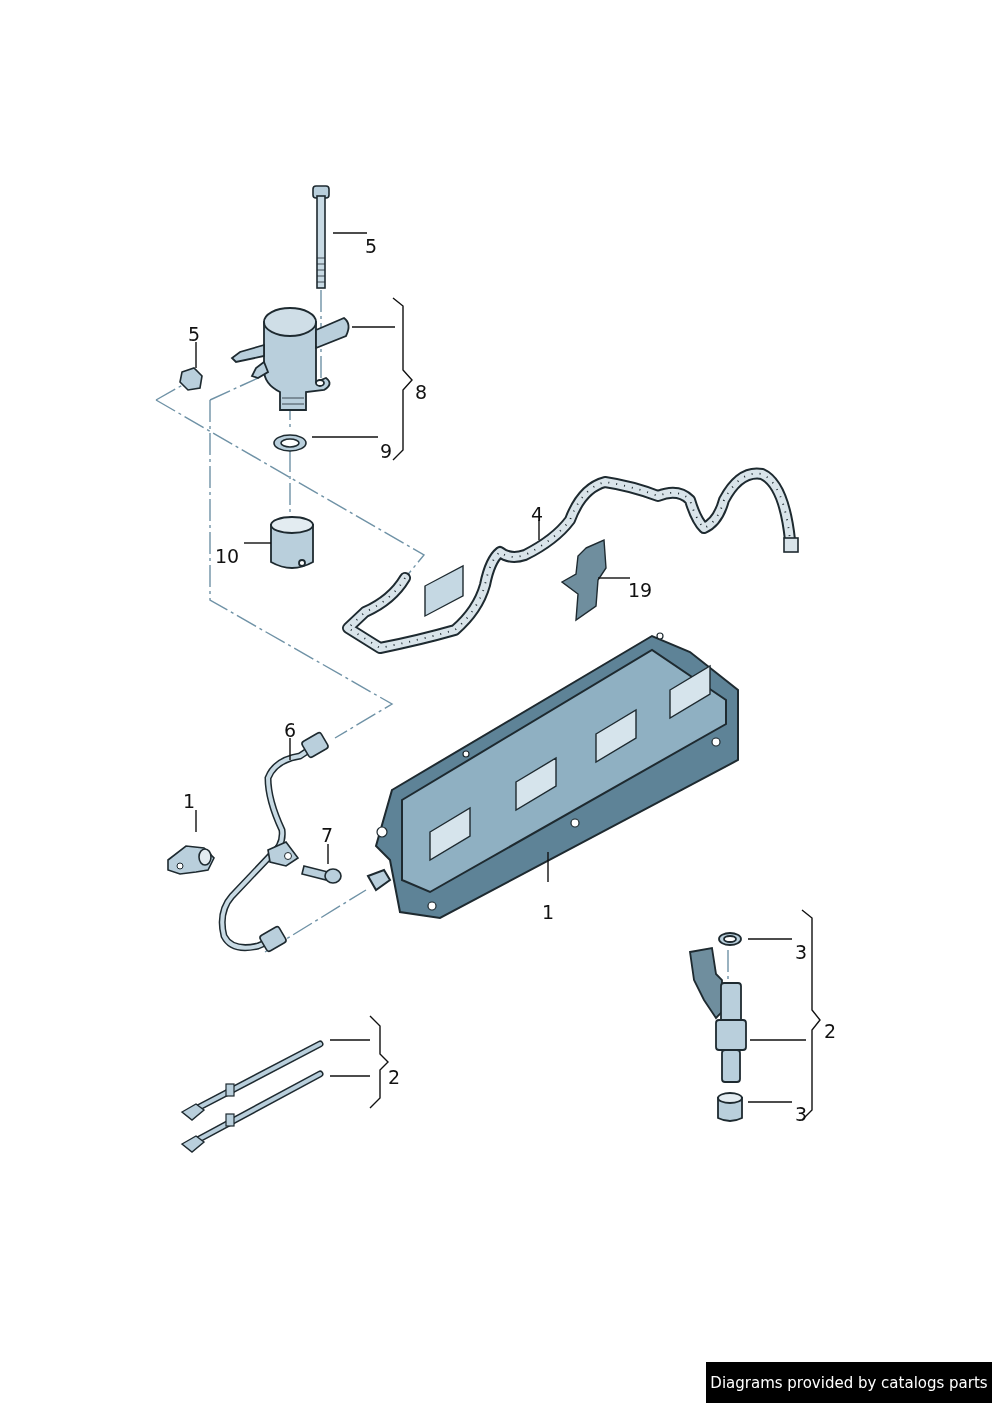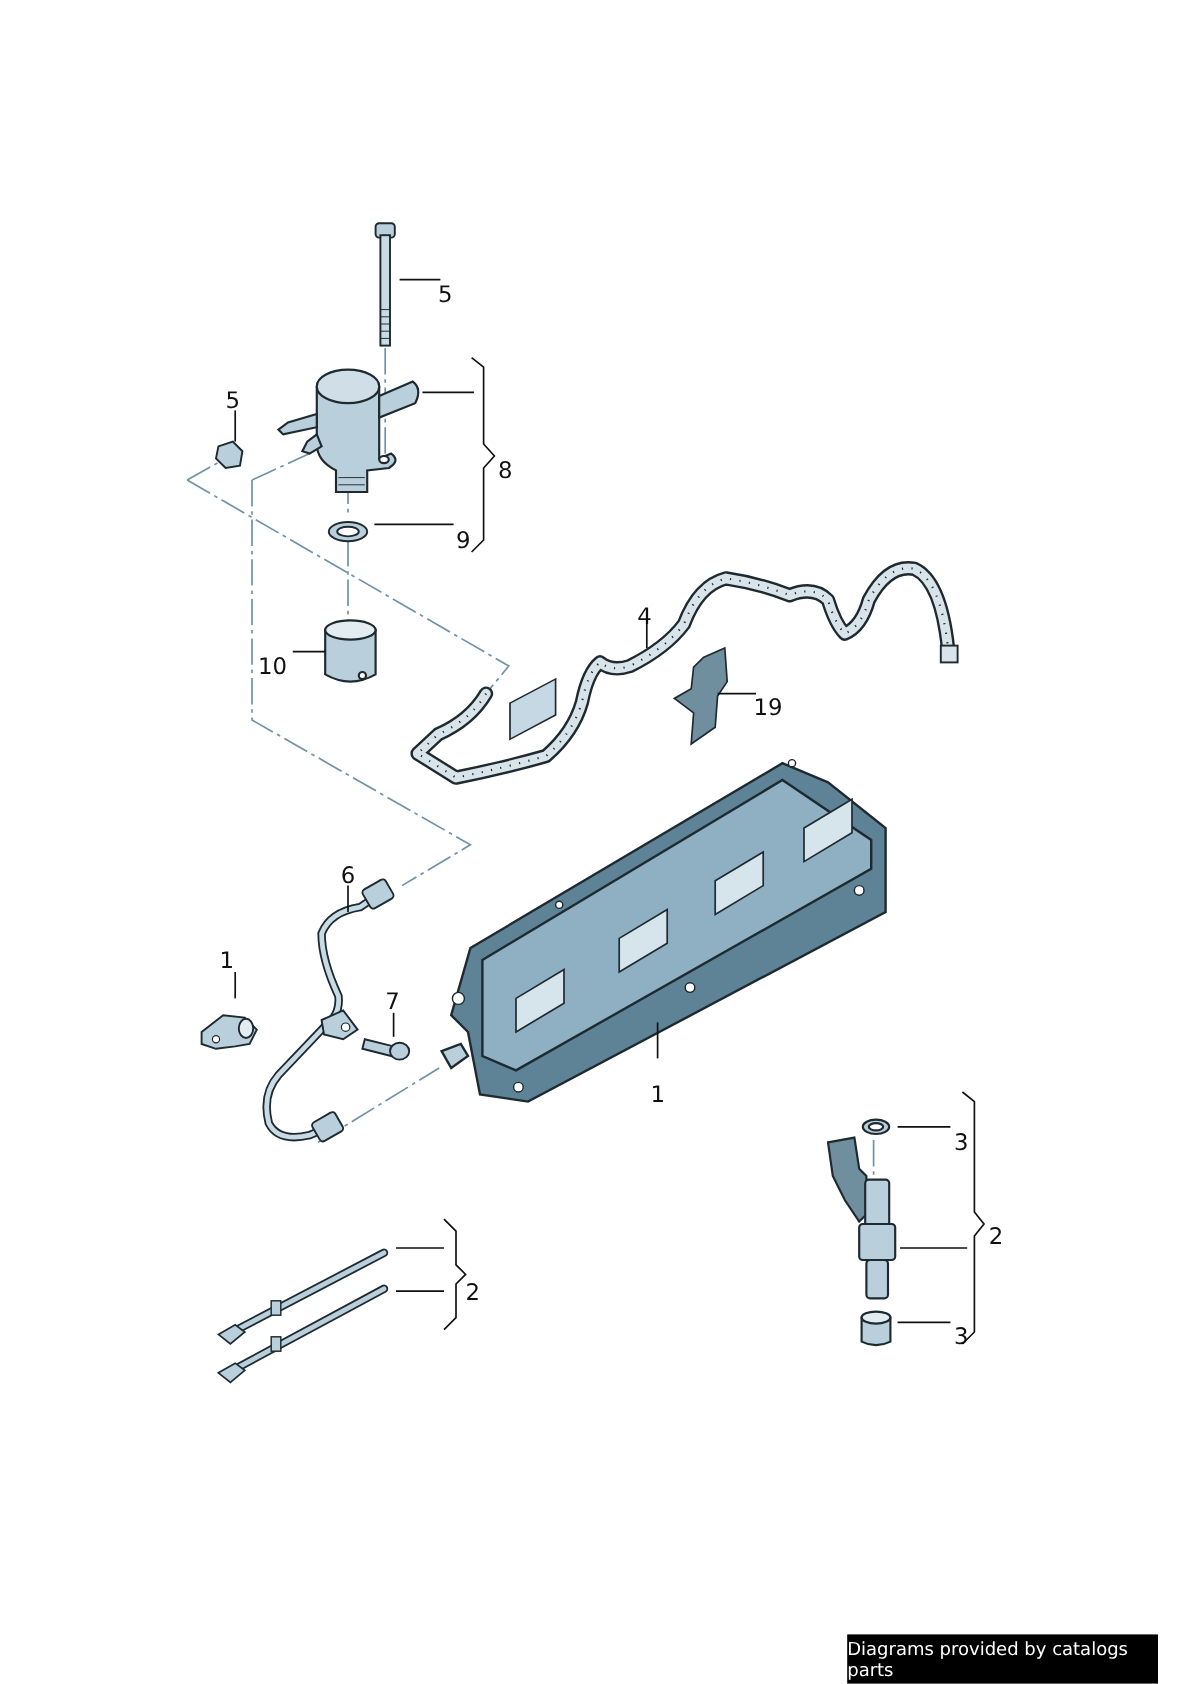--- a/index.html
+++ b/index.html
@@ -1,20 +1,20 @@
 <!DOCTYPE html>
 <html><head>
 <meta charset="utf-8">
 <style>
   html, body { margin:0; padding:0; background:#ffffff; }
   body { width:992px; height:1403px; position:relative; overflow:hidden;
          font-family:"DejaVu Sans", sans-serif; }
   #diagram { position:absolute; left:0; top:0; width:992px; height:1403px; }
   .lbl { position:absolute; font-size:19px; color:#111; line-height:1; }
-  .footer { position:absolute; left:706px; top:1362px; width:259px; height:41px;
+  .footer { position:absolute; left:706px; top:1362px; width:286px; height:41px;
             background:#000; color:#fff; font-size:15px; display:flex;
             align-items:center; justify-content:center; }
 </style>
 </head>
 <body>
 
 <svg id="diagram" viewBox="0 0 992 1403" xmlns="http://www.w3.org/2000/svg">
 
   <g fill="none" stroke="#6f92a6" stroke-width="1.4" stroke-dasharray="22,4,3,4">
     <path d="M321 290 L321 385"></path>

